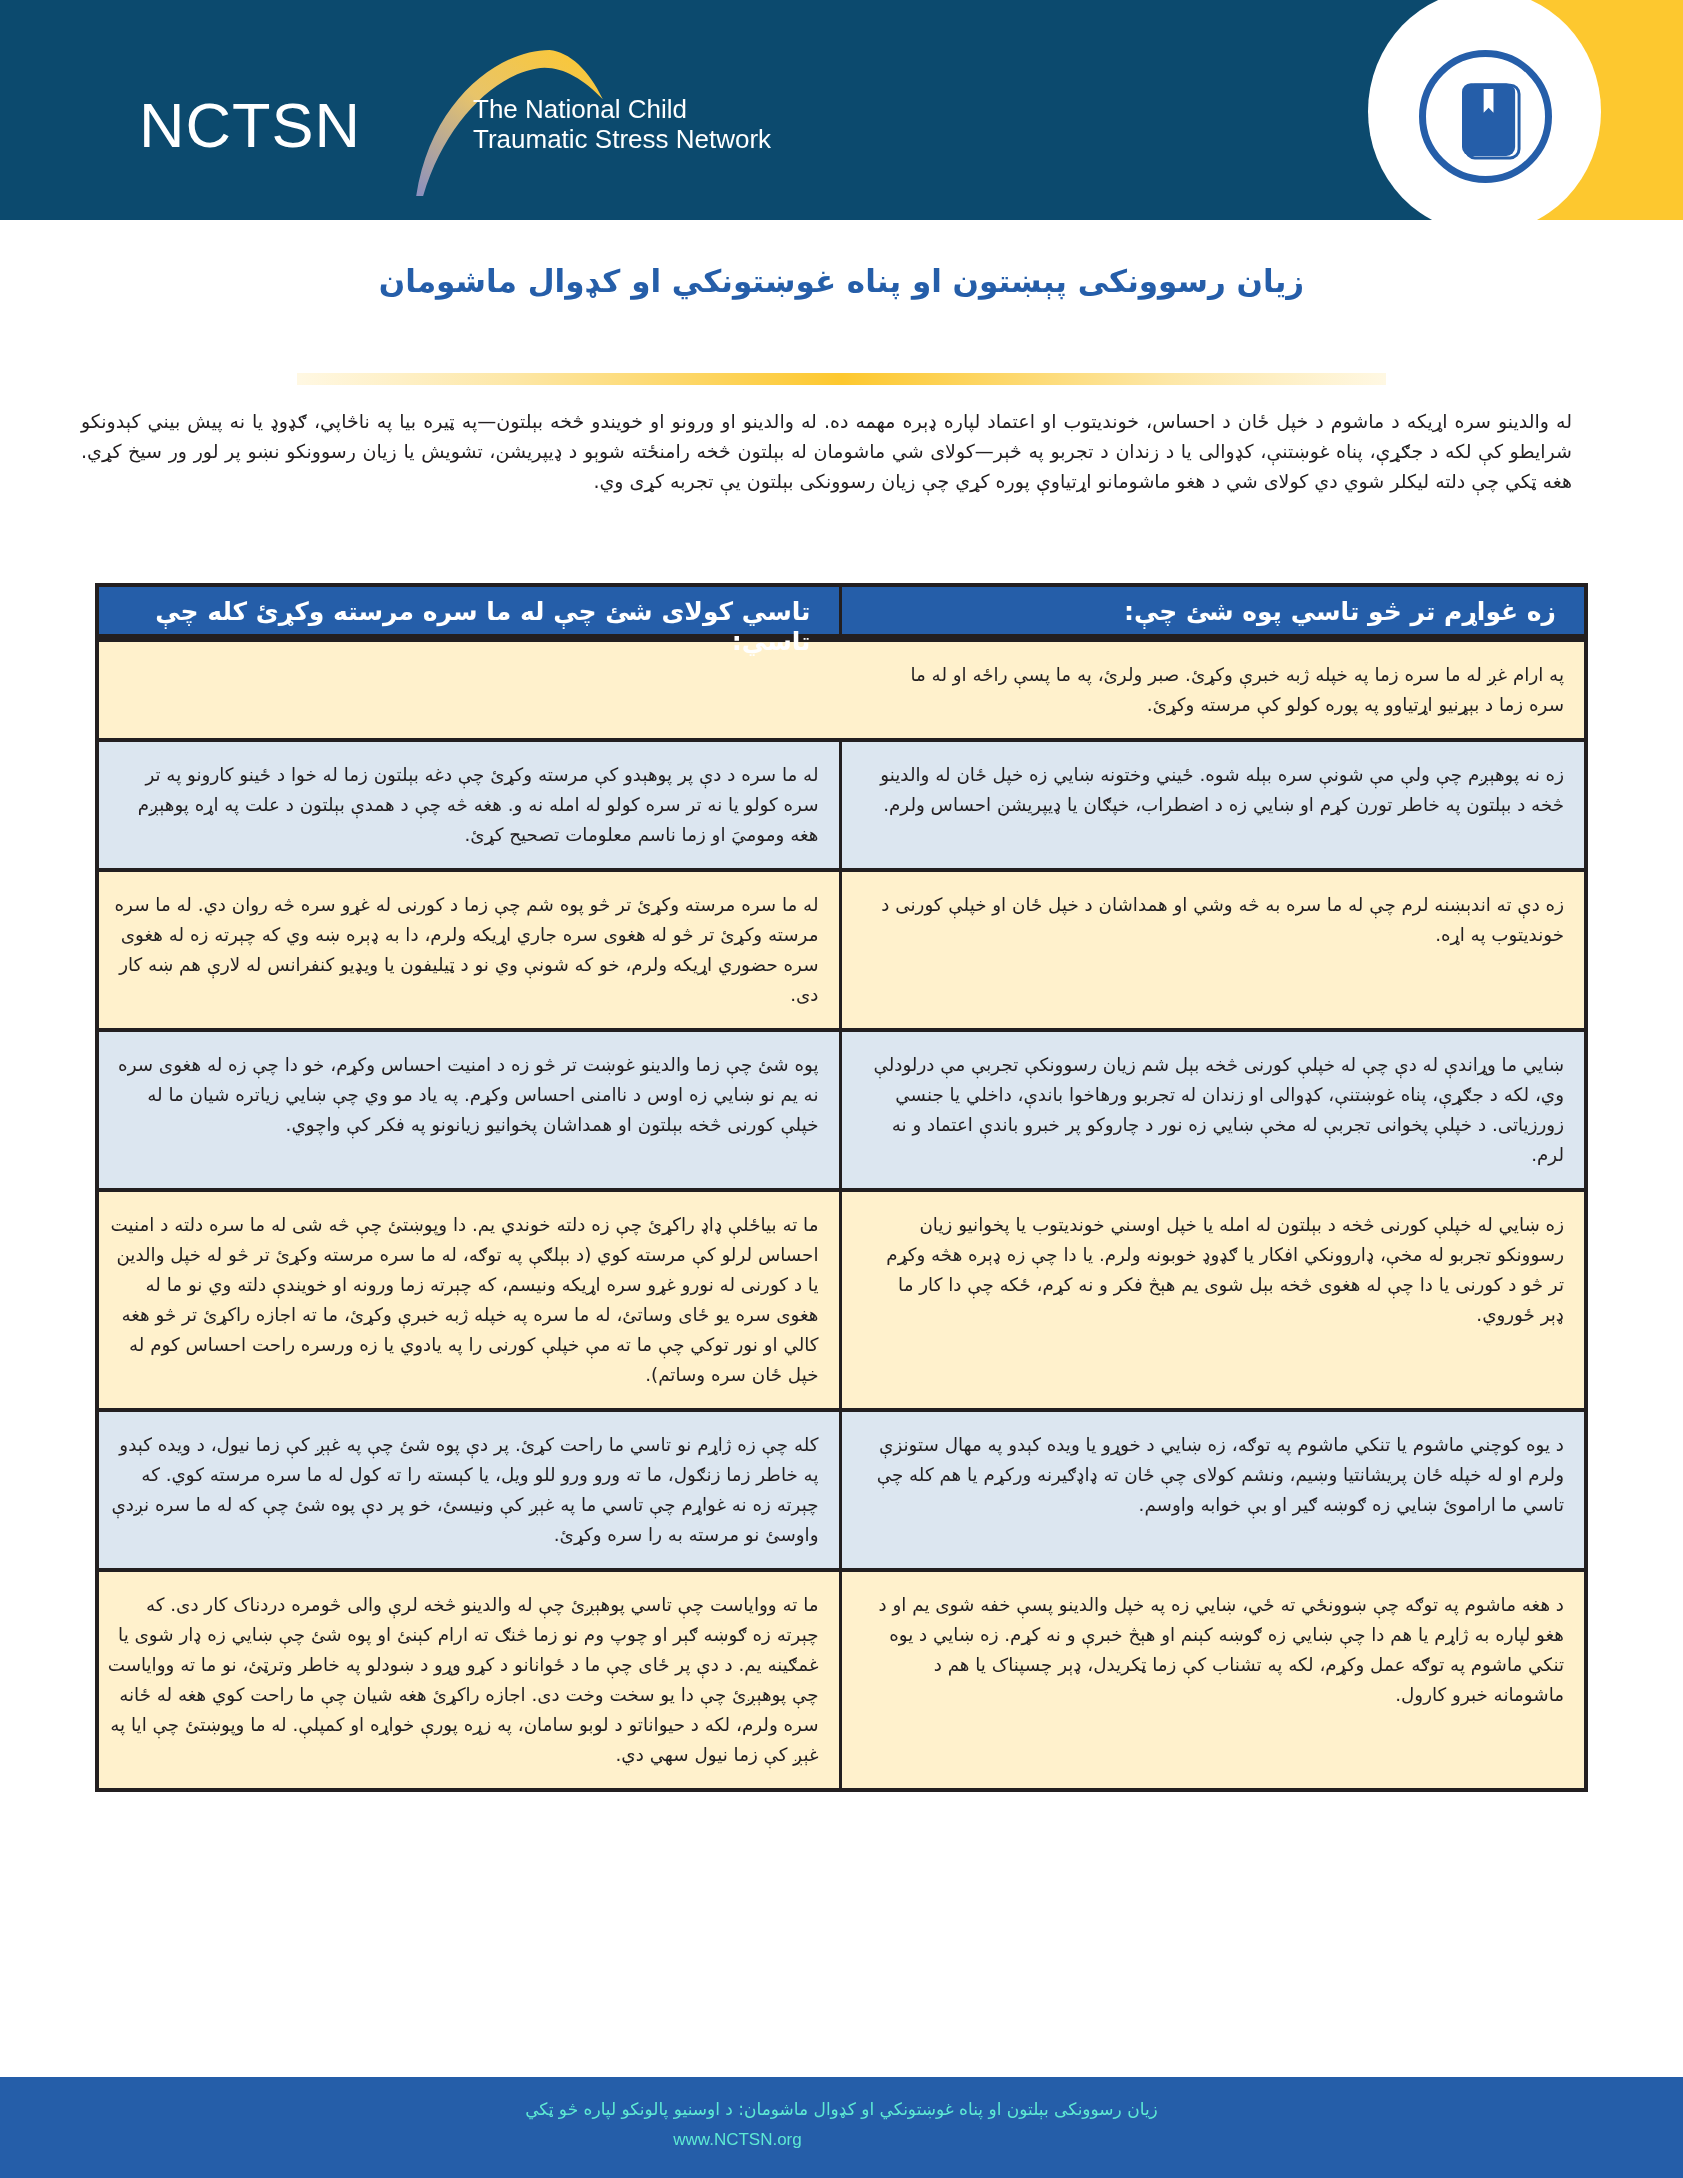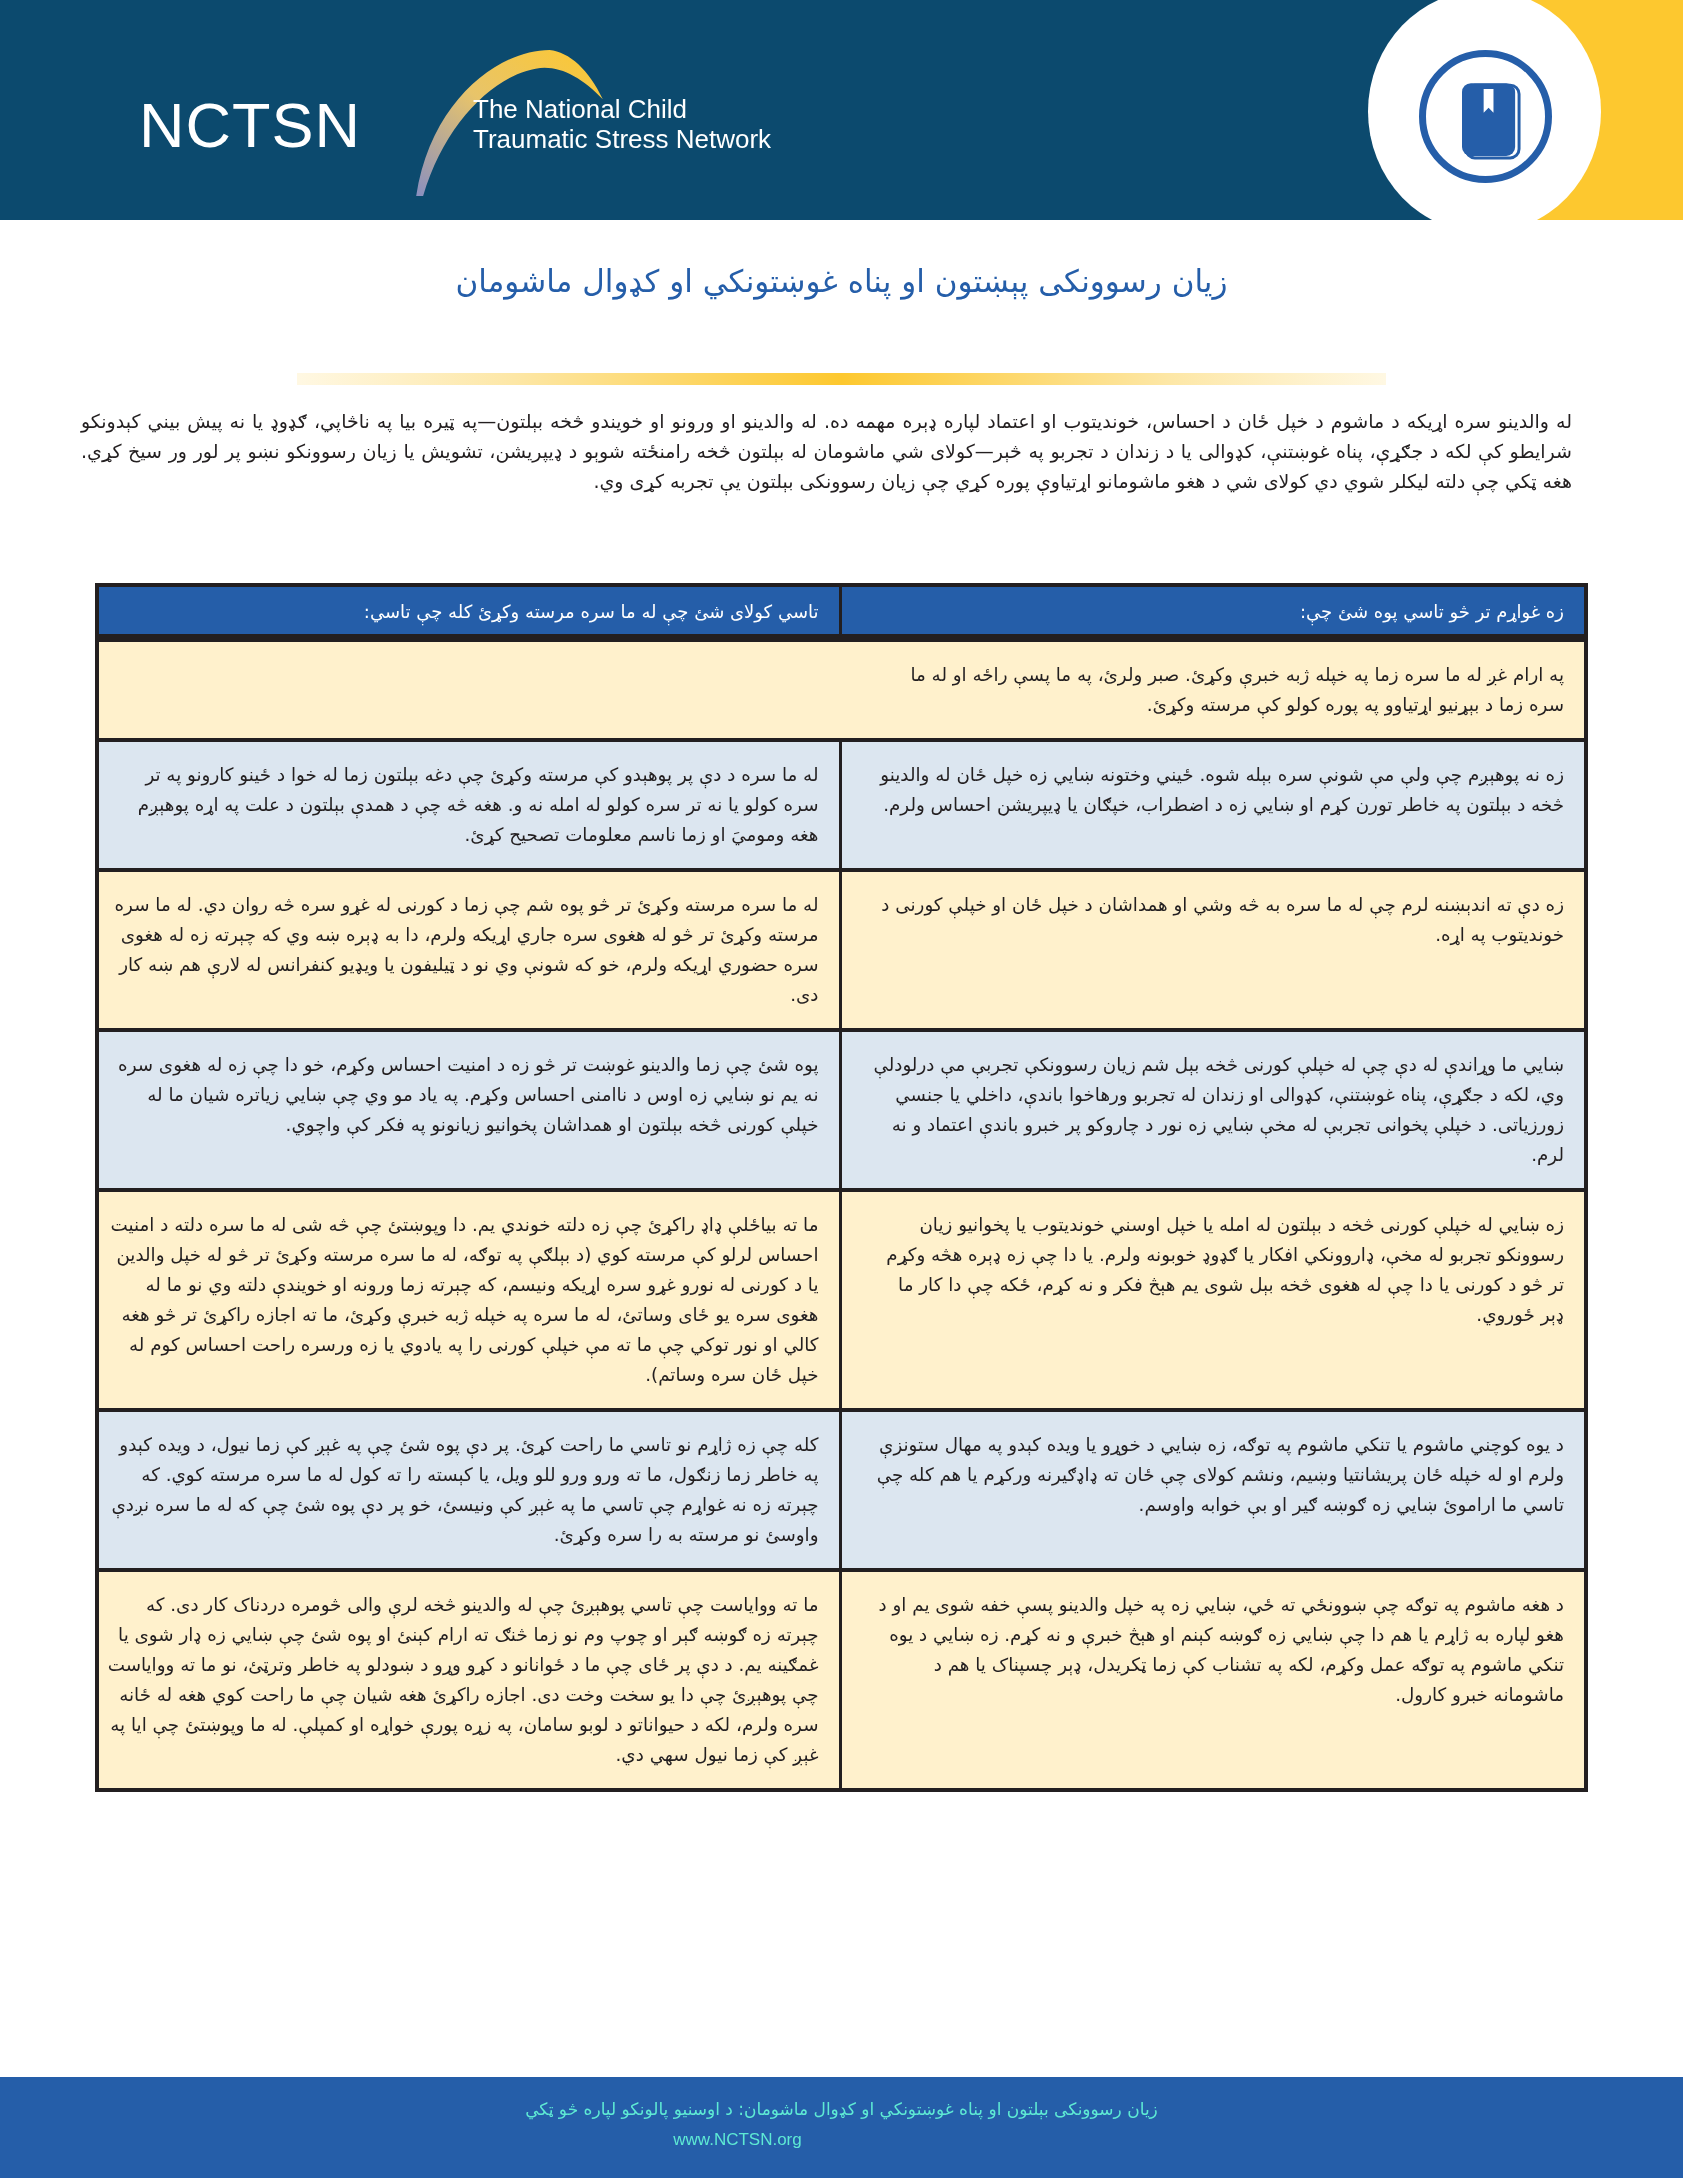--- a/index.html
+++ b/index.html
@@ -10,35 +10,35 @@
   .header { position: absolute; left: 0; top: 0; width: 1683px; height: 220px; background: #0c4a6e; overflow: hidden; }
   .header .yellow { position: absolute; right: 0; top: 0; width: 218px; height: 220px; background: #fdc82f; }
   .header .white-circle { position: absolute; left: 1368px; top: -10px; width: 233px; height: 243px; border-radius: 50%; background: #ffffff; }
   .header .icon-ring { position: absolute; left: 1419px; top: 50px; width: 133px; height: 133px; border-radius: 50%; border: 7px solid #255ea9; background: #ffffff; }
   .book { position: absolute; left: 36px; top: 26px; width: 61px; height: 79px; }
   .logo-text { position: absolute; left: 139px; top: 89px; color: #ffffff; font-family: "Liberation Sans", sans-serif; font-size: 63px; letter-spacing: 1px; }
   .logo-arc { position: absolute; left: 411px; top: 40px; width: 198px; height: 158px; }
   .logo-sub { position: absolute; left: 473px; top: 94px; color: #ffffff; font-family: "Liberation Sans", sans-serif; font-size: 26px; line-height: 30px; }
 
   
-  .title { position: absolute; left: 297px; top: 259px; width: 1089px; text-align: center; direction: rtl; color: #255ea9; font-family: "DejaVu Sans", sans-serif; font-weight: normal; font-size: 31px; line-height: 44px; }
+  .title { position: absolute; left: 297px; top: 259px; width: 1089px; text-align: center; direction: rtl; color: #255ea9; font-family: "DejaVu Sans", sans-serif; font-weight: bold; font-size: 31px; line-height: 44px; }
   .title-rule { position: absolute; left: 297px; top: 373px; width: 1089px; height: 12px;
     background: linear-gradient(to right, #fff8e3 0%, #fde7a6 20%, #fdc82f 50%, #fde7a6 80%, #fff8e3 100%); }
 
   
   .intro { position: absolute; left: 81px; top: 406px; width: 1491px; direction: rtl; text-align: justify; font-size: 19px; line-height: 30px; color: #231f20; }
 
   
   .table { position: absolute; left: 95px; top: 583px; width: 1493px; border: 4px solid #231f20; }
   .row { display: flex; flex-direction: row-reverse; border-top: 4px solid #231f20; }
   .row.head { border-top: none; background: #255ea9; height: 51px; border-bottom: 4px solid #231f20; }
   .row.head + .row { border-top: 4px solid #231f20; }
   .cell { width: 50%; direction: rtl; text-align: right; padding: 18px 20px 18px 30px; font-size: 18.3px; line-height: 30px; }
   .cell + .cell { border-right: 3px solid #231f20; padding-left: 8px; }
-  .head .cell { color: #ffffff; font-weight: normal; font-size: 18px; padding: 10px 20px; line-height: 30px; }
+  .head .cell { color: #ffffff; font-weight: bold; font-size: 25px; padding: 10px 28px; line-height: 30px; }
   .row.yellow { background: #fff1cc; }
   .row.blue { background: #dce6f0; }
 
   
   .footer { position: absolute; left: 0; top: 2077px; width: 1683px; height: 101px; background: #255ea9; color: #5eead4; text-align: center; }
   .footer .ft-title { position: absolute; top: 22px; left: 0; width: 1683px; direction: rtl; font-size: 17px; }
   .footer .ft-url { position: absolute; top: 53px; left: 0; width: 1475px; font-family: "Liberation Sans", sans-serif; font-size: 17px; }
 </style>
 </head>
 <body>

